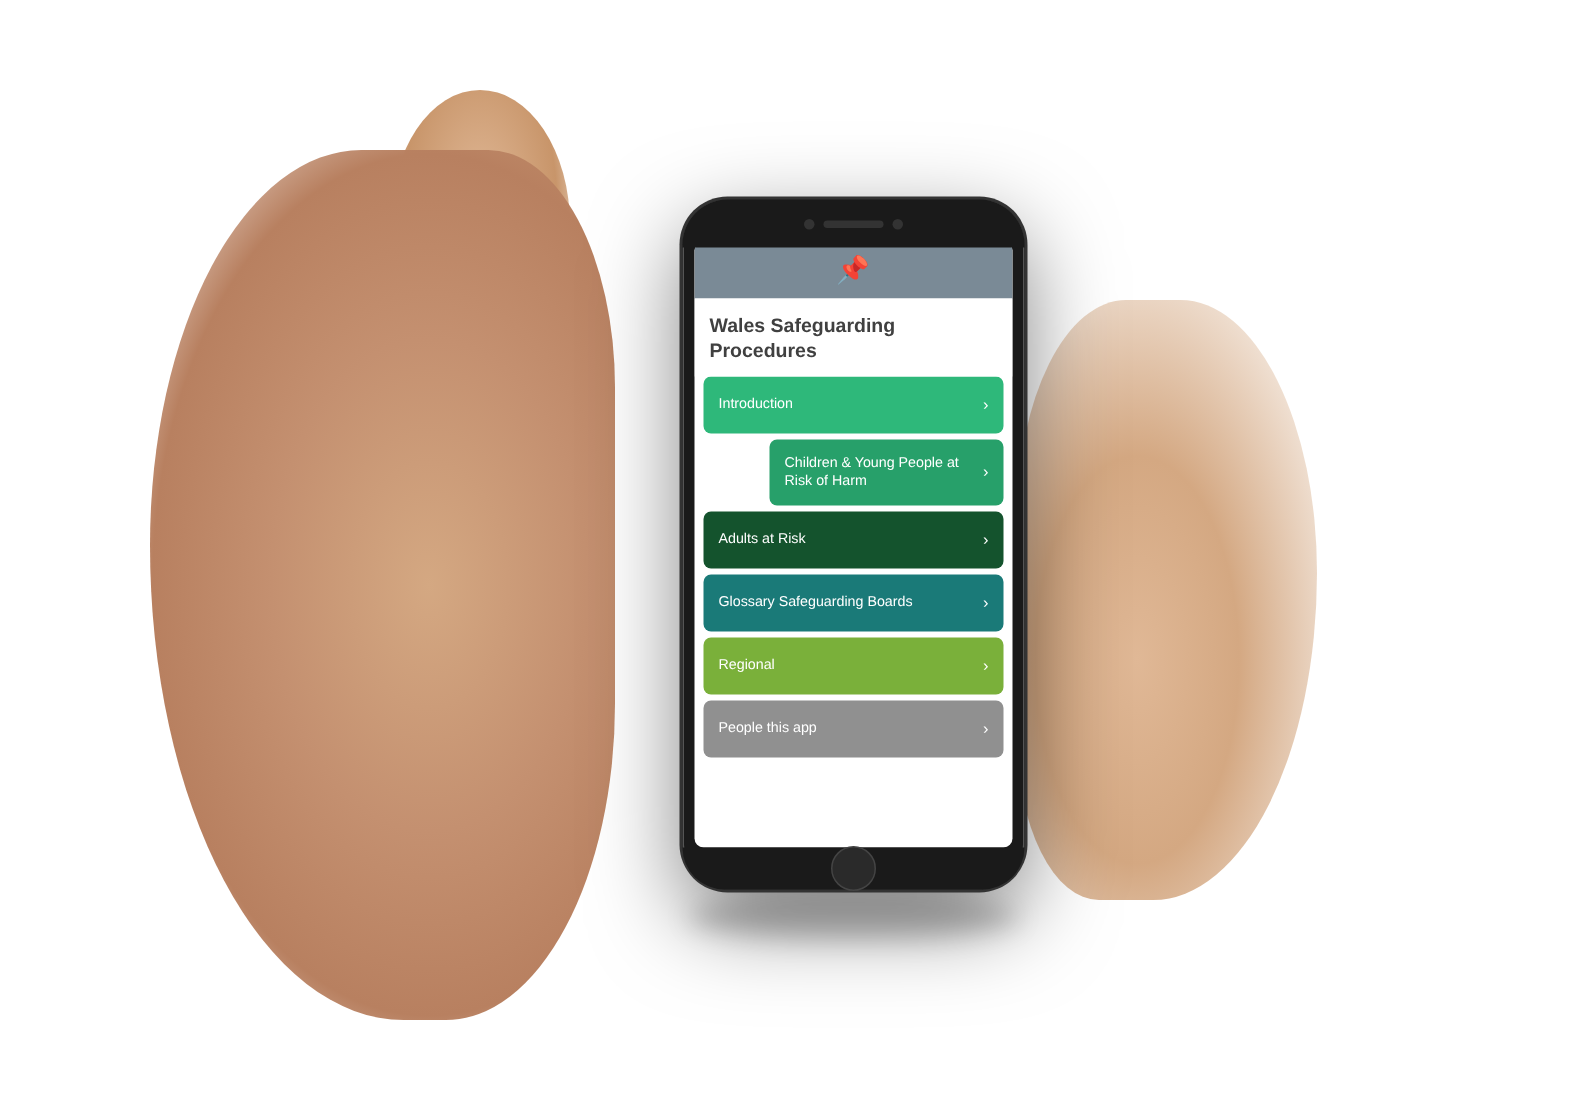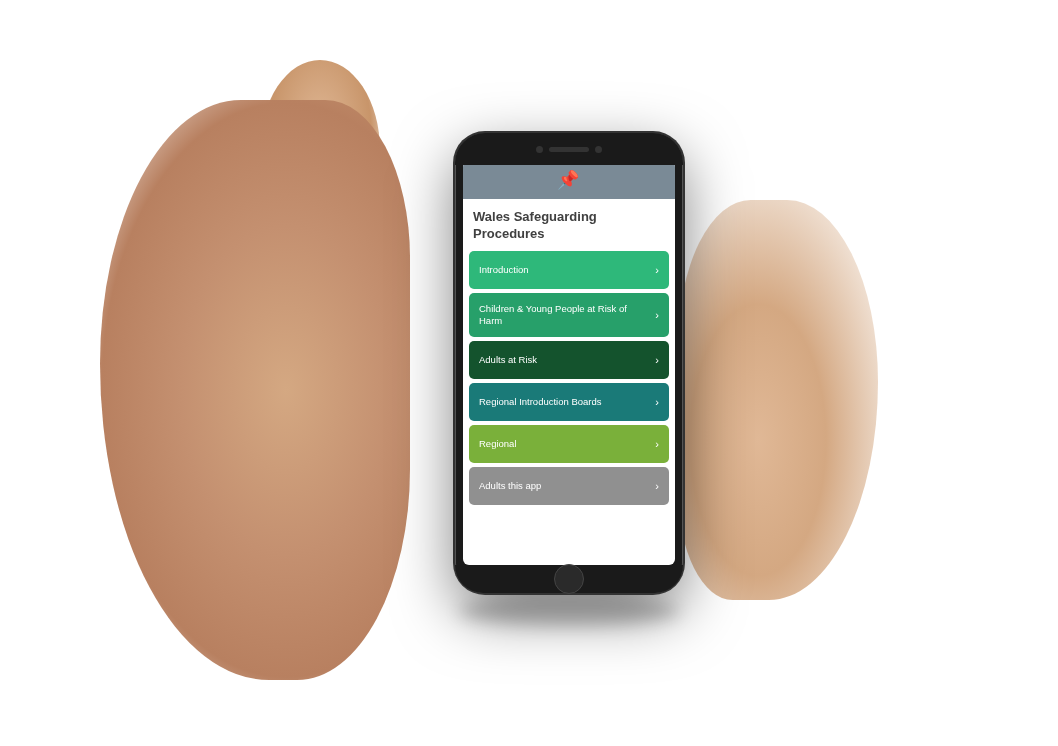--- a/index.html
+++ b/index.html
@@ -142,21 +142,21 @@
     }
 
     .menu-item-chevron {
       color: #ffffff;
       font-size: 11px;
       margin-left: 4px;
       flex-shrink: 0;
     }
 
     .menu-intro     { background: #2eb87a; }
-    .menu-children  { background: #27a06a; }
+    .menu-children  { background: #27a06a; margin-left: 44px; }
     .menu-adults    { background: #14532d; }
     .menu-regional  { background: #1a7a78; }
     .menu-glossary  { background: #7ab03a; }
     .menu-about     { background: #909090; }
 
     
     .phone-bottom-bar {
       position: absolute;
       bottom: 0;
       left: 0;
@@ -274,31 +274,31 @@
           <span class="menu-item-label">Children &amp; Young People at Risk of Harm</span>
           <span class="menu-item-chevron">›</span>
         </div>
 
         <div class="menu-item menu-adults">
           <span class="menu-item-label">Adults at Risk</span>
           <span class="menu-item-chevron">›</span>
         </div>
 
         <div class="menu-item menu-regional">
-          <span class="menu-item-label">Regional Introduction Boards</span>
+          <span class="menu-item-label">Glossary Safeguarding Boards</span>
           <span class="menu-item-chevron">›</span>
         </div>
 
         <div class="menu-item menu-glossary">
           <span class="menu-item-label">Regional</span>
           <span class="menu-item-chevron">›</span>
         </div>
 
         <div class="menu-item menu-about">
-          <span class="menu-item-label">Adults this app</span>
+          <span class="menu-item-label">People this app</span>
           <span class="menu-item-chevron">›</span>
         </div>
 
       </div>
     </div>
 
     <div class="phone-bottom-bar">
       <div class="home-button"></div>
     </div>
 

